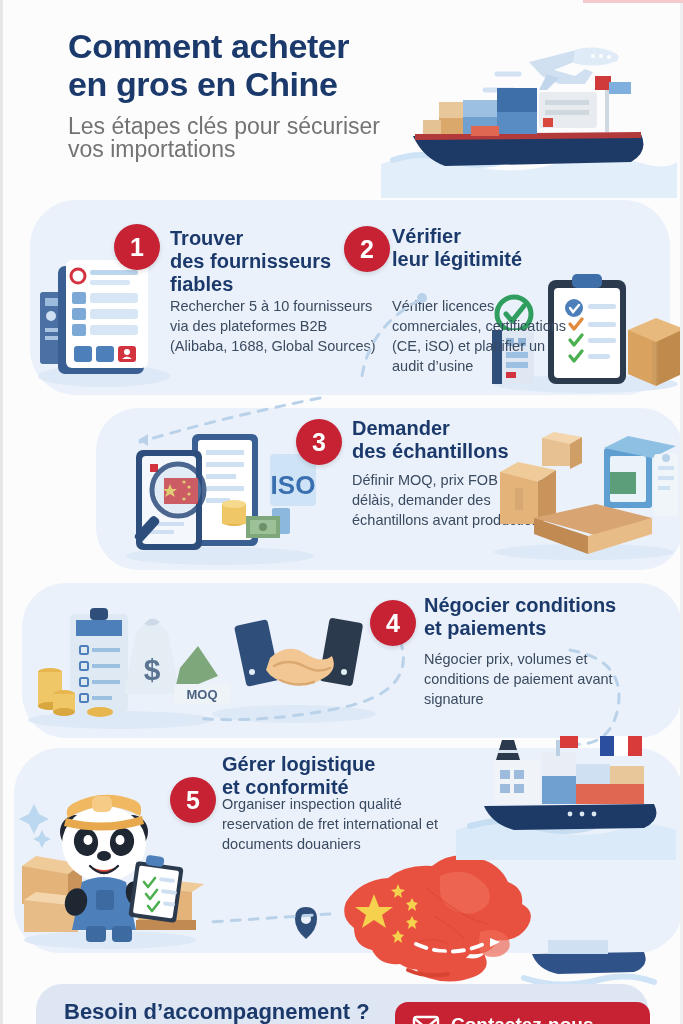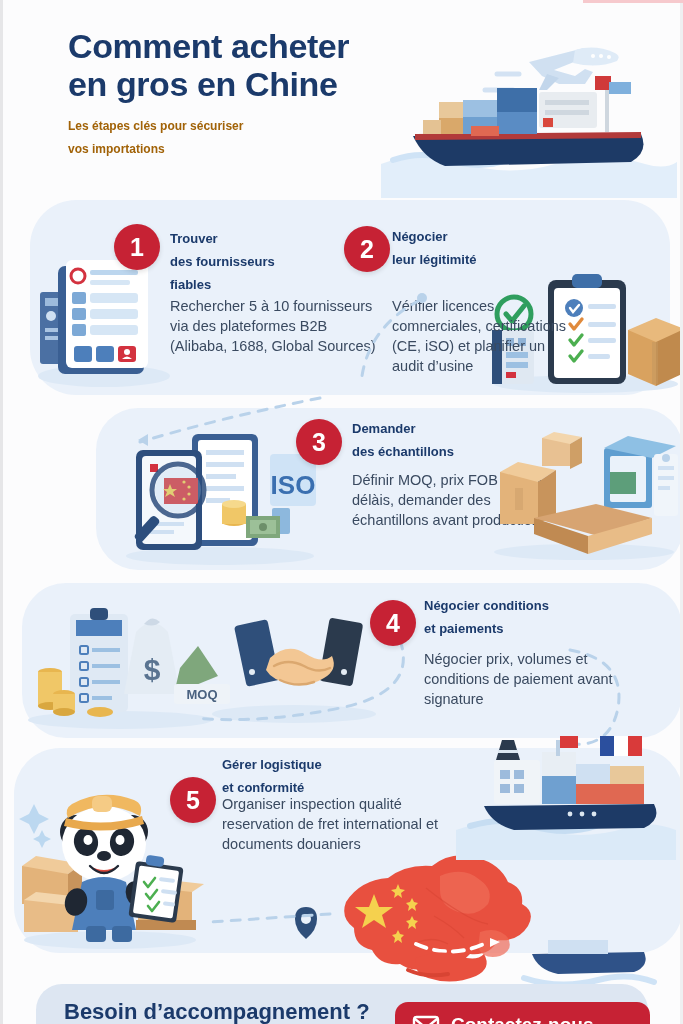--- a/index.html
+++ b/index.html
@@ -39,23 +39,23 @@
     position: absolute; left: 68px; top: 27px;
     width: 360px;
     font-size: 34px; line-height: 38px;
     font-weight: bold;
     color: #1b3a6b;
     letter-spacing: -0.4px;
   }
   .subtitle {
     position: absolute; left: 68px; top: 115px;
     width: 320px;
-    font-size: 12px; line-height: 23px;
-    font-weight: bold;
-    color: #a16207;
+    font-size: 23px; line-height: 23px;
+    font-weight: normal;
+    color: #737373;
   }
 
   
   .header-illo { position: absolute; right: 4px; top: 14px; width: 300px; height: 190px; }
 
   
   .panel {
     position: absolute;
     background: #eaf1fa;
     border-radius: 40px;
@@ -69,21 +69,21 @@
     width: 46px; height: 46px;
     border-radius: 50%;
     background: #c62234;
     color: #ffffff;
     font-size: 25px; font-weight: bold;
     display: flex; align-items: center; justify-content: center;
     box-shadow: 0 2px 5px rgba(0,0,0,0.12);
     z-index: 5;
   }
   .step-head {
-    font-size: 13px; line-height: 23px;
+    font-size: 20px; line-height: 23px;
     font-weight: bold;
     color: #1b3a6b;
     position: absolute;
   }
   .step-body {
     font-size: 14.5px; line-height: 20px;
     color: #3a4a60;
     position: absolute;
   }
 
@@ -267,21 +267,21 @@
     <span>Trouver</span><br>
     <span>des fournisseurs</span><br>
     <span>fiables</span>
   </div>
   <div class="step-body s1-body">Rechercher 5 à 10 fournisseurs via des plateformes B2B (Alibaba, 1688, Global Sources)</div>
 
   <div class="badge s2-badge">
     <span>2</span>
   </div>
   <div class="step-head s2-head">
-    <span>Négocier</span><br>
+    <span>Vérifier</span><br>
     <span>leur légitimité</span>
   </div>
   <div class="step-body s2-body">Vérifier licences comnerciales, certifications (CE, iSO) et planifier un audit d’usine</div>
 
   <svg class="illo" style="left:360px; top:290px;" width="160" height="110">
     <path d="M60 10 q-50 26 -58 76" fill="none" stroke="#b9d2ea" stroke-width="3" stroke-dasharray="9 9" stroke-linecap="round"></path>
     <circle cx="62" cy="8" r="5" fill="#b9d2ea"></circle>
   </svg>
 
   <div class="panel p2"></div>

